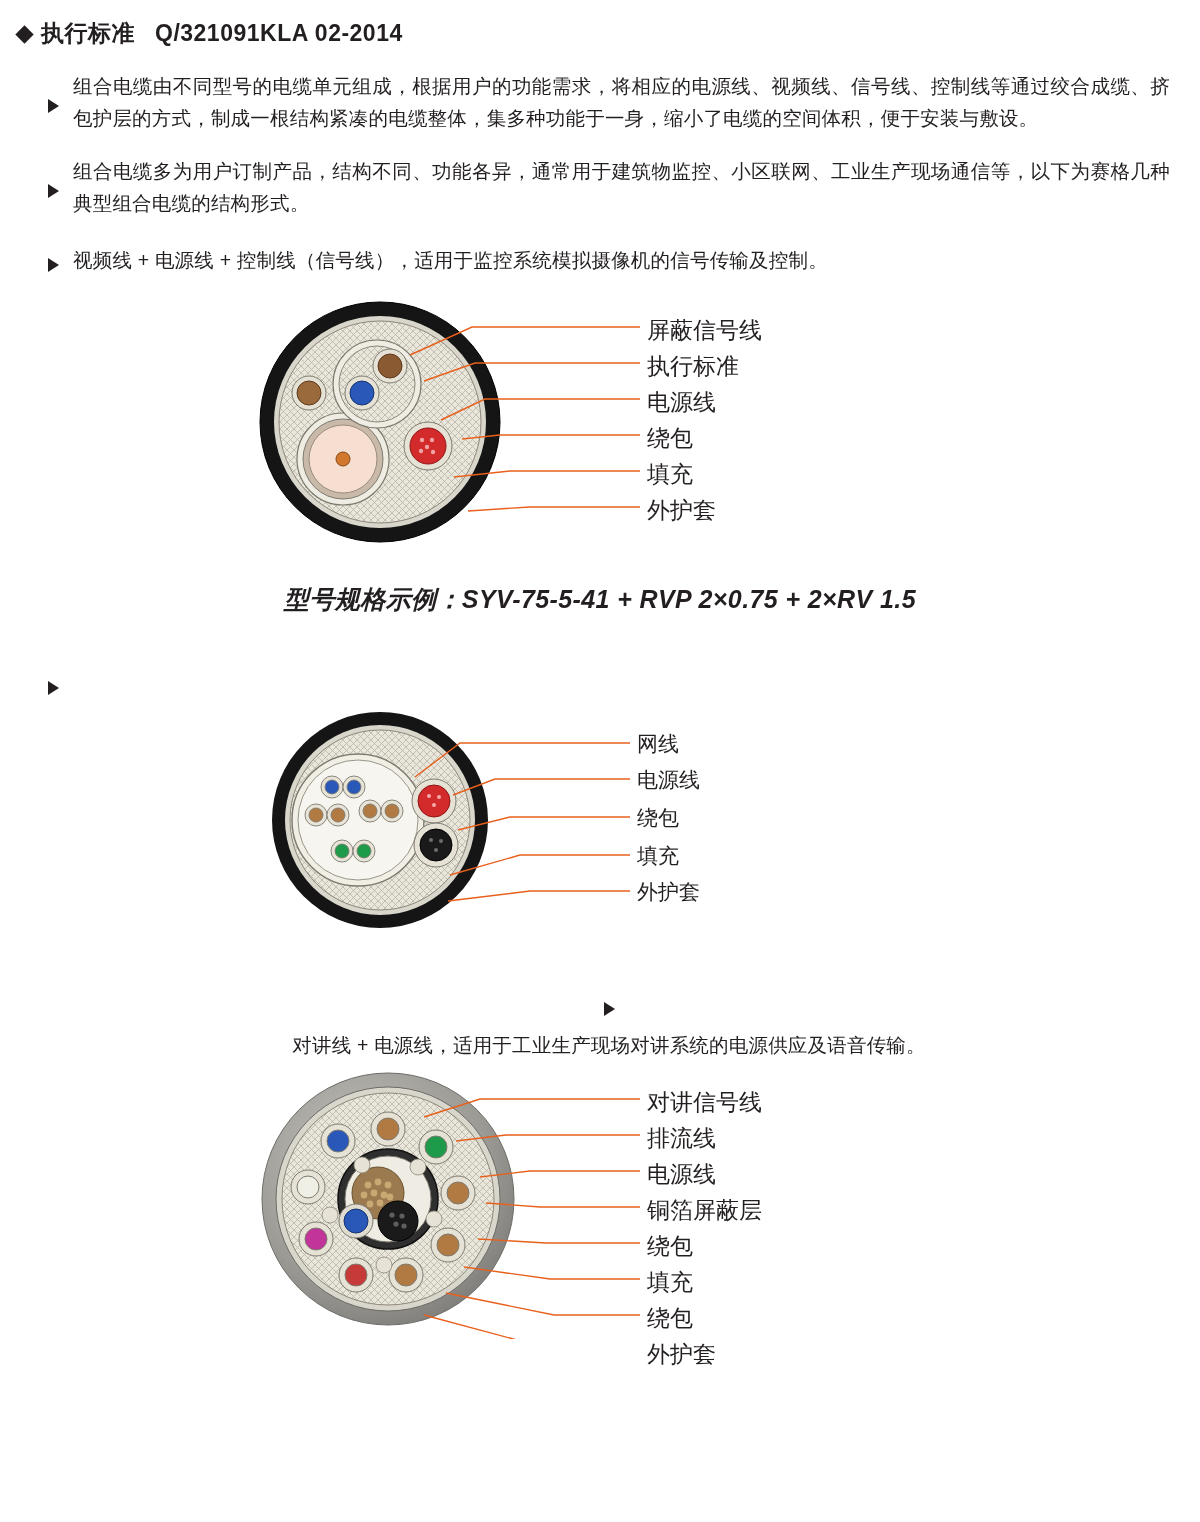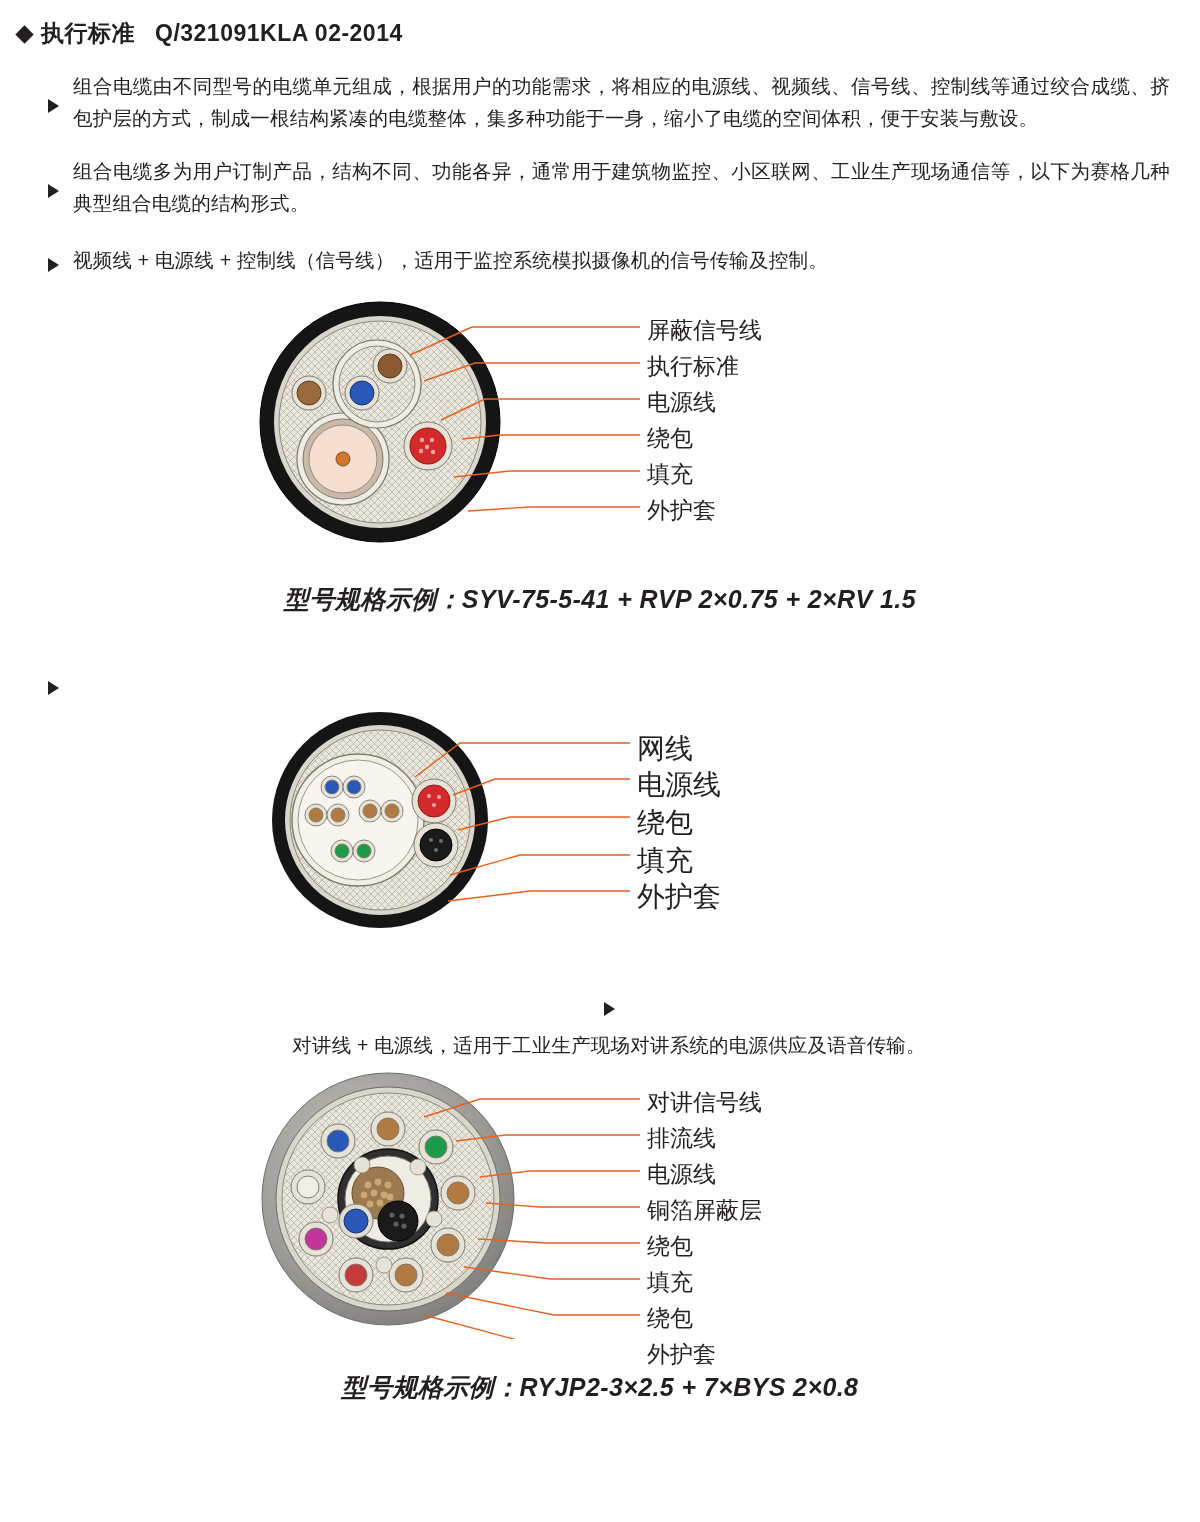--- a/index.html
+++ b/index.html
@@ -87,21 +87,21 @@
   .model-line .lbl { font-weight: bold; }
 
   .leader-label {
     position: absolute;
     font-size: 23px;
     color: #231f20;
     white-space: nowrap;
   }
   .leader-label.serif {
     font-family: "Liberation Serif", "DejaVu Serif", serif;
-    font-size: 28px;
+    font-size: 21px;
   }
 </style>
 </head>
 <body>
 
 <div class="std-header">
   <div class="diamond-icon"></div>
   <div class="std-title">执行标准</div>
   <div class="std-code">Q/321091KLA 02-2014</div>
 </div>
@@ -346,16 +346,13 @@
     <div class="leader-label" style="left:437px; top:18px;">对讲信号线</div>
     <div class="leader-label" style="left:437px; top:54px;">排流线</div>
     <div class="leader-label" style="left:437px; top:90px;">电源线</div>
     <div class="leader-label" style="left:437px; top:126px;text-align:center;">铜箔屏蔽层</div>
     <div class="leader-label" style="left:437px; top:162px;">绕包</div>
     <div class="leader-label" style="left:437px; top:198px;">填充</div>
     <div class="leader-label" style="left:437px; top:234px;">绕包</div>
     <div class="leader-label" style="left:437px; top:270px;">外护套</div>
   </div>
 
-  <div class="model-line" style="margin-top:32px;">
-    <span class="lbl">型号规格示例：</span><span>RYJP2-3×2.5 + 7×BYS 2×0.8</span>
-  </div>
 </div>
 
 </body></html>

